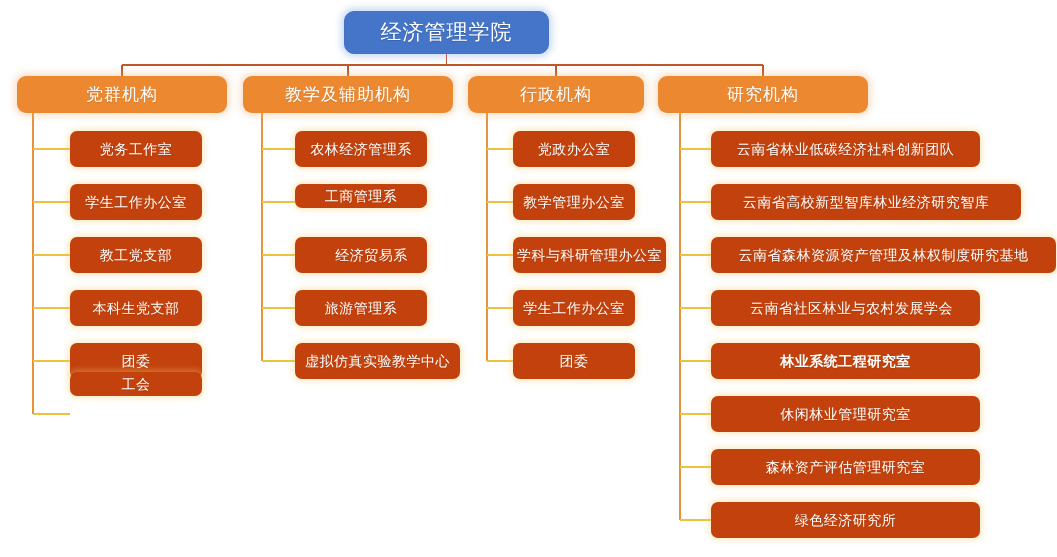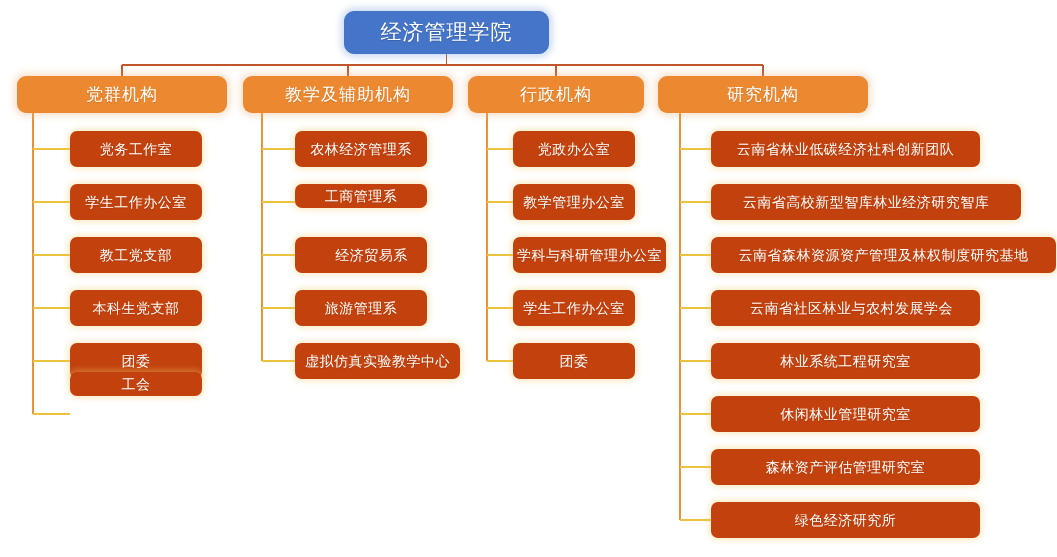--- a/index.html
+++ b/index.html
@@ -135,18 +135,18 @@
       <div class="node node--leaf" style="left: 513px; top: 131px; width: 122px; height: 36px;">党政办公室</div>
       <div class="node node--leaf" style="left: 513px; top: 184px; width: 122px; height: 36px;">教学管理办公室</div>
       <div class="node node--leaf" style="left: 513px; top: 237px; width: 153px; height: 36px;">学科与科研管理办公室</div>
       <div class="node node--leaf" style="left: 513px; top: 290px; width: 122px; height: 36px;">学生工作办公室</div>
       <div class="node node--leaf" style="left: 513px; top: 343px; width: 122px; height: 36px;">团委</div>
       <div class="node node--branch" style="left: 658px; top: 76px; width: 210px; height: 37px;">研究机构</div>
       <div class="node node--leaf" style="left: 711px; top: 131px; width: 269px; height: 36px;">云南省林业低碳经济社科创新团队</div>
       <div class="node node--leaf" style="left: 711px; top: 184px; width: 310px; height: 36px;">云南省高校新型智库林业经济研究智库</div>
       <div class="node node--leaf" style="left: 711px; top: 237px; width: 345px; height: 36px;">云南省森林资源资产管理及林权制度研究基地</div>
       <div class="node node--leaf" style="left: 711px; top: 290px; width: 269px; height: 36px; padding-left: 12px;">云南省社区林业与农村发展学会</div>
-      <div class="node node--leaf" style="left: 711px; top: 343px; width: 269px; height: 36px;">林业系统工程研究室</div>
+      <div class="node node--leaf" style="left: 711px; top: 343px; width: 269px; height: 36px; font-weight: bold;">林业系统工程研究室</div>
       <div class="node node--leaf" style="left: 711px; top: 396px; width: 269px; height: 36px;">休闲林业管理研究室</div>
       <div class="node node--leaf" style="left: 711px; top: 449px; width: 269px; height: 36px;">森林资产评估管理研究室</div>
       <div class="node node--leaf" style="left: 711px; top: 502px; width: 269px; height: 36px;">绿色经济研究所</div>
     </div>
 </div>
 
 </body></html>

